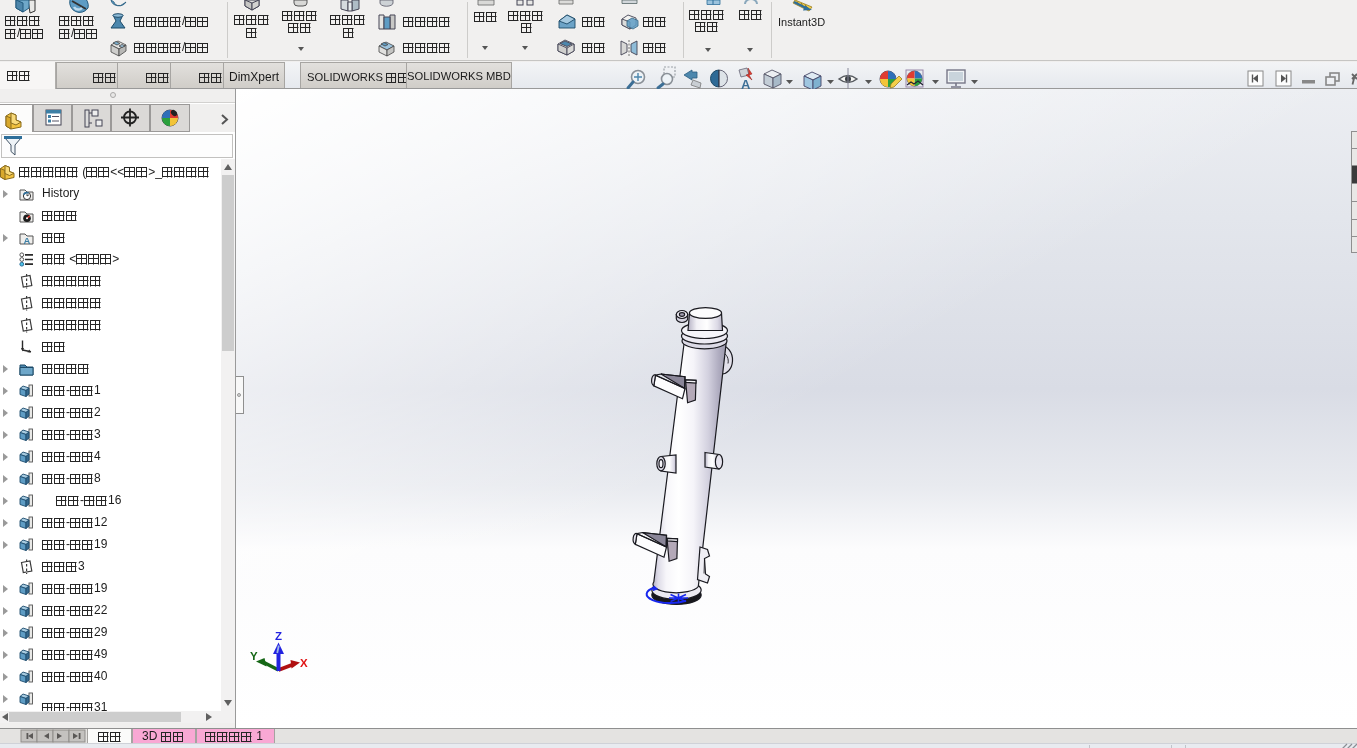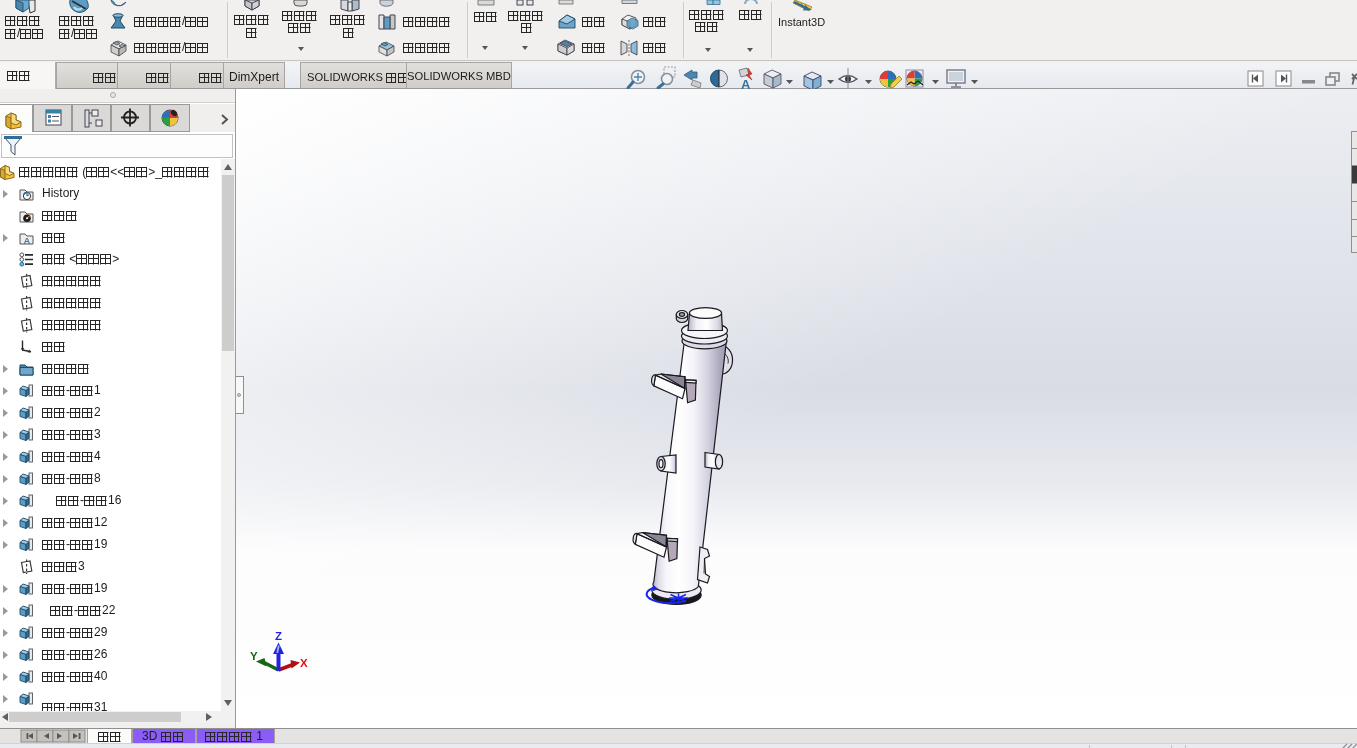--- a/index.html
+++ b/index.html
@@ -32,21 +32,21 @@
 #filterrow{left:1px;top:45px;width:232px;height:24px;background:#fdfdfd;border:1px solid #c2c1bf}
 #tree{left:0;top:0;width:221px;height:622px}
 .arr{position:absolute;left:3px;top:7px;width:0;height:0;border-top:4px solid transparent;border-bottom:4px solid transparent;border-left:5px solid #9a9a9a}
 
 #vsb{left:221px;top:70px;width:14px;height:552px;background:#f2f1f1}
 #hsb{left:0;top:622px;width:235px;height:12px;background:#f2f1f1}
 
 #viewport{left:236px;top:89px;width:1121px;height:639px;background:linear-gradient(to bottom right,#ffffff 0%,rgba(255,255,255,0) 50%),linear-gradient(#eceef2 0%,#e3e6ec 20%,#d9dce5 47%,#e8eaef 62%,#fcfcfd 72%,#ffffff 100%)}
 
 #btabs{left:0;top:728px;width:1357px;height:15px;background:#e4e3e1;border-top:1px solid #8f8f8f}
-.btab{position:absolute;top:0px;height:15px;background:#8b5cf6;border:1px solid #a5a3a0;border-top:none;font-size:12px;color:#1a1a1a}
+.btab{position:absolute;top:0px;height:15px;background:#f9a8d4;border:1px solid #a5a3a0;border-top:none;font-size:12px;color:#1a1a1a}
 #statusbar{left:0;top:743px;width:1357px;height:5px;background:#e8ebf0;border-top:1px solid #cfd2d8}
 svg{position:absolute;overflow:visible}
 </style></head>
 <body>
 <div class="ab" id="toolbar">
 <svg style="left:0;top:0" width="1357" height="61">
 
  <g stroke="#333" stroke-width="1" fill="#e9e9e7">
         <path d="M28,0 L35,0 L35,11 L30,13 Z"></path>
       </g>
@@ -511,25 +511,25 @@
 <div class="arr" style="top:408px"></div>
       <span class="zh" style="left:56px;top:406px"><i></i><i></i><b>-</b><i></i><i></i><b>16</b></span>
 <div class="arr" style="top:430px"></div>
       <span class="zh" style="left:42px;top:428px"><i></i><i></i><b>-</b><i></i><i></i><b>12</b></span>
 <div class="arr" style="top:452px"></div>
       <span class="zh" style="left:42px;top:450px"><i></i><i></i><b>-</b><i></i><i></i><b>19</b></span>
 <span class="zh" style="left:42px;top:472px"><i></i><i></i><i></i><b>3</b></span>
 <div class="arr" style="top:496px"></div>
       <span class="zh" style="left:42px;top:494px"><i></i><i></i><b>-</b><i></i><i></i><b>19</b></span>
 <div class="arr" style="top:518px"></div>
-      <span class="zh" style="left:50px;top:516px"><i></i><i></i><b>-</b><i></i><i></i><b>22</b></span>
+      <span class="zh" style="left:42px;top:516px"><i></i><i></i><b>-</b><i></i><i></i><b>22</b></span>
 <div class="arr" style="top:540px"></div>
       <span class="zh" style="left:42px;top:538px"><i></i><i></i><b>-</b><i></i><i></i><b>29</b></span>
 <div class="arr" style="top:562px"></div>
-      <span class="zh" style="left:42px;top:560px"><i></i><i></i><b>-</b><i></i><i></i><b>26</b></span>
+      <span class="zh" style="left:42px;top:560px"><i></i><i></i><b>-</b><i></i><i></i><b>49</b></span>
 <div class="arr" style="top:584px"></div>
       <span class="zh" style="left:42px;top:582px"><i></i><i></i><b>-</b><i></i><i></i><b>40</b></span>
 <div class="arr" style="top:606px"></div>
       <span class="zh" style="left:42px;top:613px"><i></i><i></i><b>-</b><i></i><i></i><b>31</b></span>
 </div>
   <div class="ab" id="vsb">
     <svg style="left:0;top:0" width="14" height="552">
         <path d="M7,5 l4,6 -8,0 Z" fill="#606060"></path>
         <rect x="1" y="16" width="12" height="176" fill="#cdcdcd"></rect>
         <path d="M7,547 l4,-6 -8,0 Z" fill="#606060"></path>

